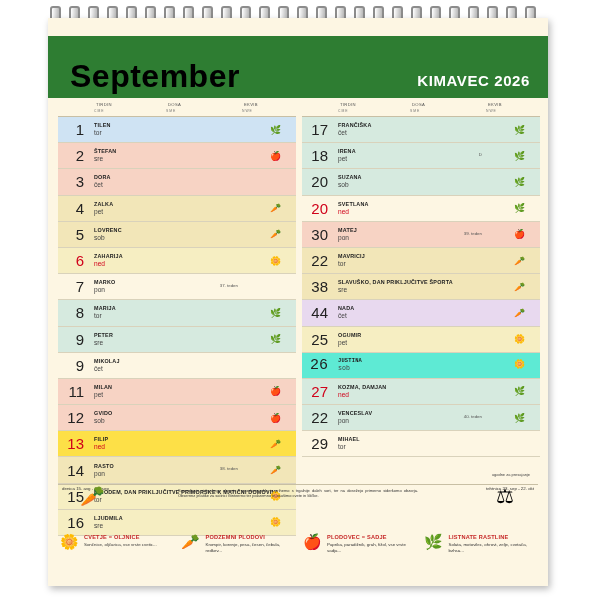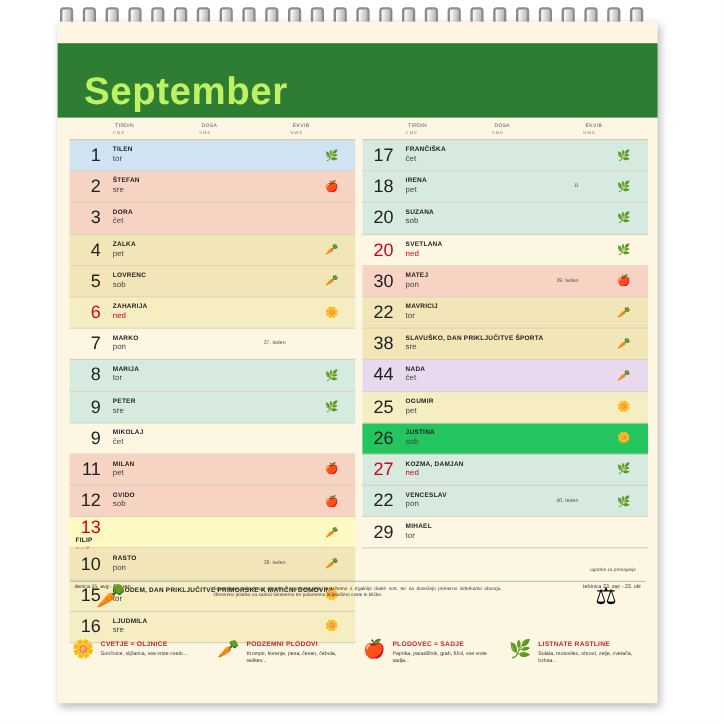--- a/index.html
+++ b/index.html
@@ -12,21 +12,21 @@
   .sheet-inner{position:absolute;inset:0;}
 
   
   .spiral{position:absolute;left:44px;top:6px;width:508px;height:38px;}
   .ring{position:absolute;top:0;width:7px;height:34px;border:2px solid #8c8c8c;border-radius:3px;
         background:linear-gradient(to right,#fff,#b9b9b9);}
   .punch{position:absolute;top:40px;width:9px;height:5px;background:#cfcfcf;border-radius:2px;}
 
   
   .header{position:absolute;left:0;top:18px;width:500px;height:62px;background:#2e7d32;}
-  .month{position:absolute;left:22px;top:22px;color:#bef264;font-size:32px;font-weight:700;letter-spacing:.5px;}
+  .month{position:absolute;left:22px;top:22px;color:#000000;font-size:32px;font-weight:700;letter-spacing:.5px;}
   .yearname{position:absolute;right:18px;top:36px;color:#ffffff;font-size:15px;font-weight:700;letter-spacing:.6px;}
 
   
   .col{position:absolute;top:84px;width:238px;}
   .col-left{left:10px;}
   .col-right{left:254px;}
 
   .moonhdr{position:relative;height:14px;border-bottom:1px solid #c8bfa4;}
   .moonhdr .lbl{position:absolute;top:0;font-size:4.2px;color:#555;letter-spacing:.3px;}
   .moonhdr .tick{position:absolute;top:7px;font-size:3.4px;color:#777;}
@@ -116,20 +116,21 @@
       <div class="punch" style="left: 461px;"></div>
       <div class="ring" style="left: 481px;"></div>
       <div class="punch" style="left: 480px;"></div>
     </div>
 
   <div class="sheet">
     <div class="sheet-inner">
 
       <div class="header">
         <div class="month">September</div>
+        <div class="yearname">KIMAVEC 2026</div>
       </div>
 
       <div class="col col-left">
         <div class="moonhdr">
           <span class="lbl" style="left:38px">TIRDIN</span>
           <span class="lbl" style="left:110px">DOSA</span>
           <span class="lbl" style="left:186px">EKVIB</span>
           <span class="tick" style="left:36px">C  M  E</span>
           <span class="tick" style="left:108px">S  M  E</span>
           <span class="tick" style="left:184px">N  W  E</span>
@@ -222,30 +223,30 @@
               <div class="icon" style="right: 14px;">🍎</div>
             </div>
             <div class="row" style="background: rgb(247, 211, 196);">
               <div class="num">12</div>
               <div class="nameblock">
                 <div class="nm">GVIDO</div>
                 <div class="dw">sob</div>
               </div>
               <div class="icon" style="right: 14px;">🍎</div>
             </div>
-            <div class="row" style="background: #fef9c3; flex-direction: column;">
+            <div class="row" style="background: #fde047;">
               <div class="num red">13</div>
               <div class="nameblock">
                 <div class="nm">FILIP</div>
                 <div class="dw red">ned</div>
               </div>
               <div class="icon" style="right: 14px;">🥕</div>
             </div>
             <div class="row" style="background: rgb(242, 230, 184);">
-              <div class="num">10</div>
+              <div class="num">14</div>
               <div class="nameblock">
                 <div class="nm">RASTO</div>
                 <div class="dw">pon</div>
               </div>
               <div class="wk">38. teden</div>
               <div class="icon" style="right: 14px;">🥕</div>
             </div>
             <div class="row" style="background: rgb(246, 238, 194);">
               <div class="num">15</div>
               <div class="nameblock">
@@ -342,21 +343,21 @@
               <div class="icon" style="right: 14px;">🥕</div>
             </div>
             <div class="row" style="background: rgb(246, 238, 194);">
               <div class="num">25</div>
               <div class="nameblock">
                 <div class="nm">OGUMIR</div>
                 <div class="dw">pet</div>
               </div>
               <div class="icon" style="right: 14px;">🌼</div>
             </div>
-            <div class="row" style="background: #22c55e;">
+            <div class="row" style="background: #5eead4; font-family: Liberation Mono, monospace;">
               <div class="num">26</div>
               <div class="nameblock">
                 <div class="nm">JUSTINA</div>
                 <div class="dw">sob</div>
               </div>
               <div class="icon" style="right: 14px;">🌼</div>
             </div>
             <div class="row" style="background: rgb(214, 234, 223);">
               <div class="num red">27</div>
               <div class="nameblock">

